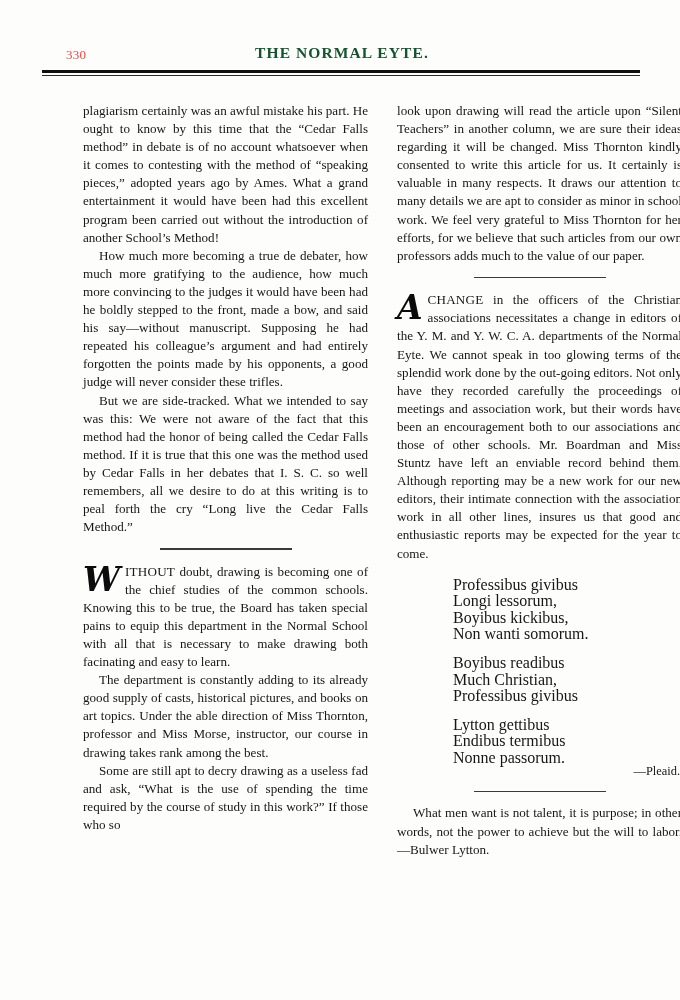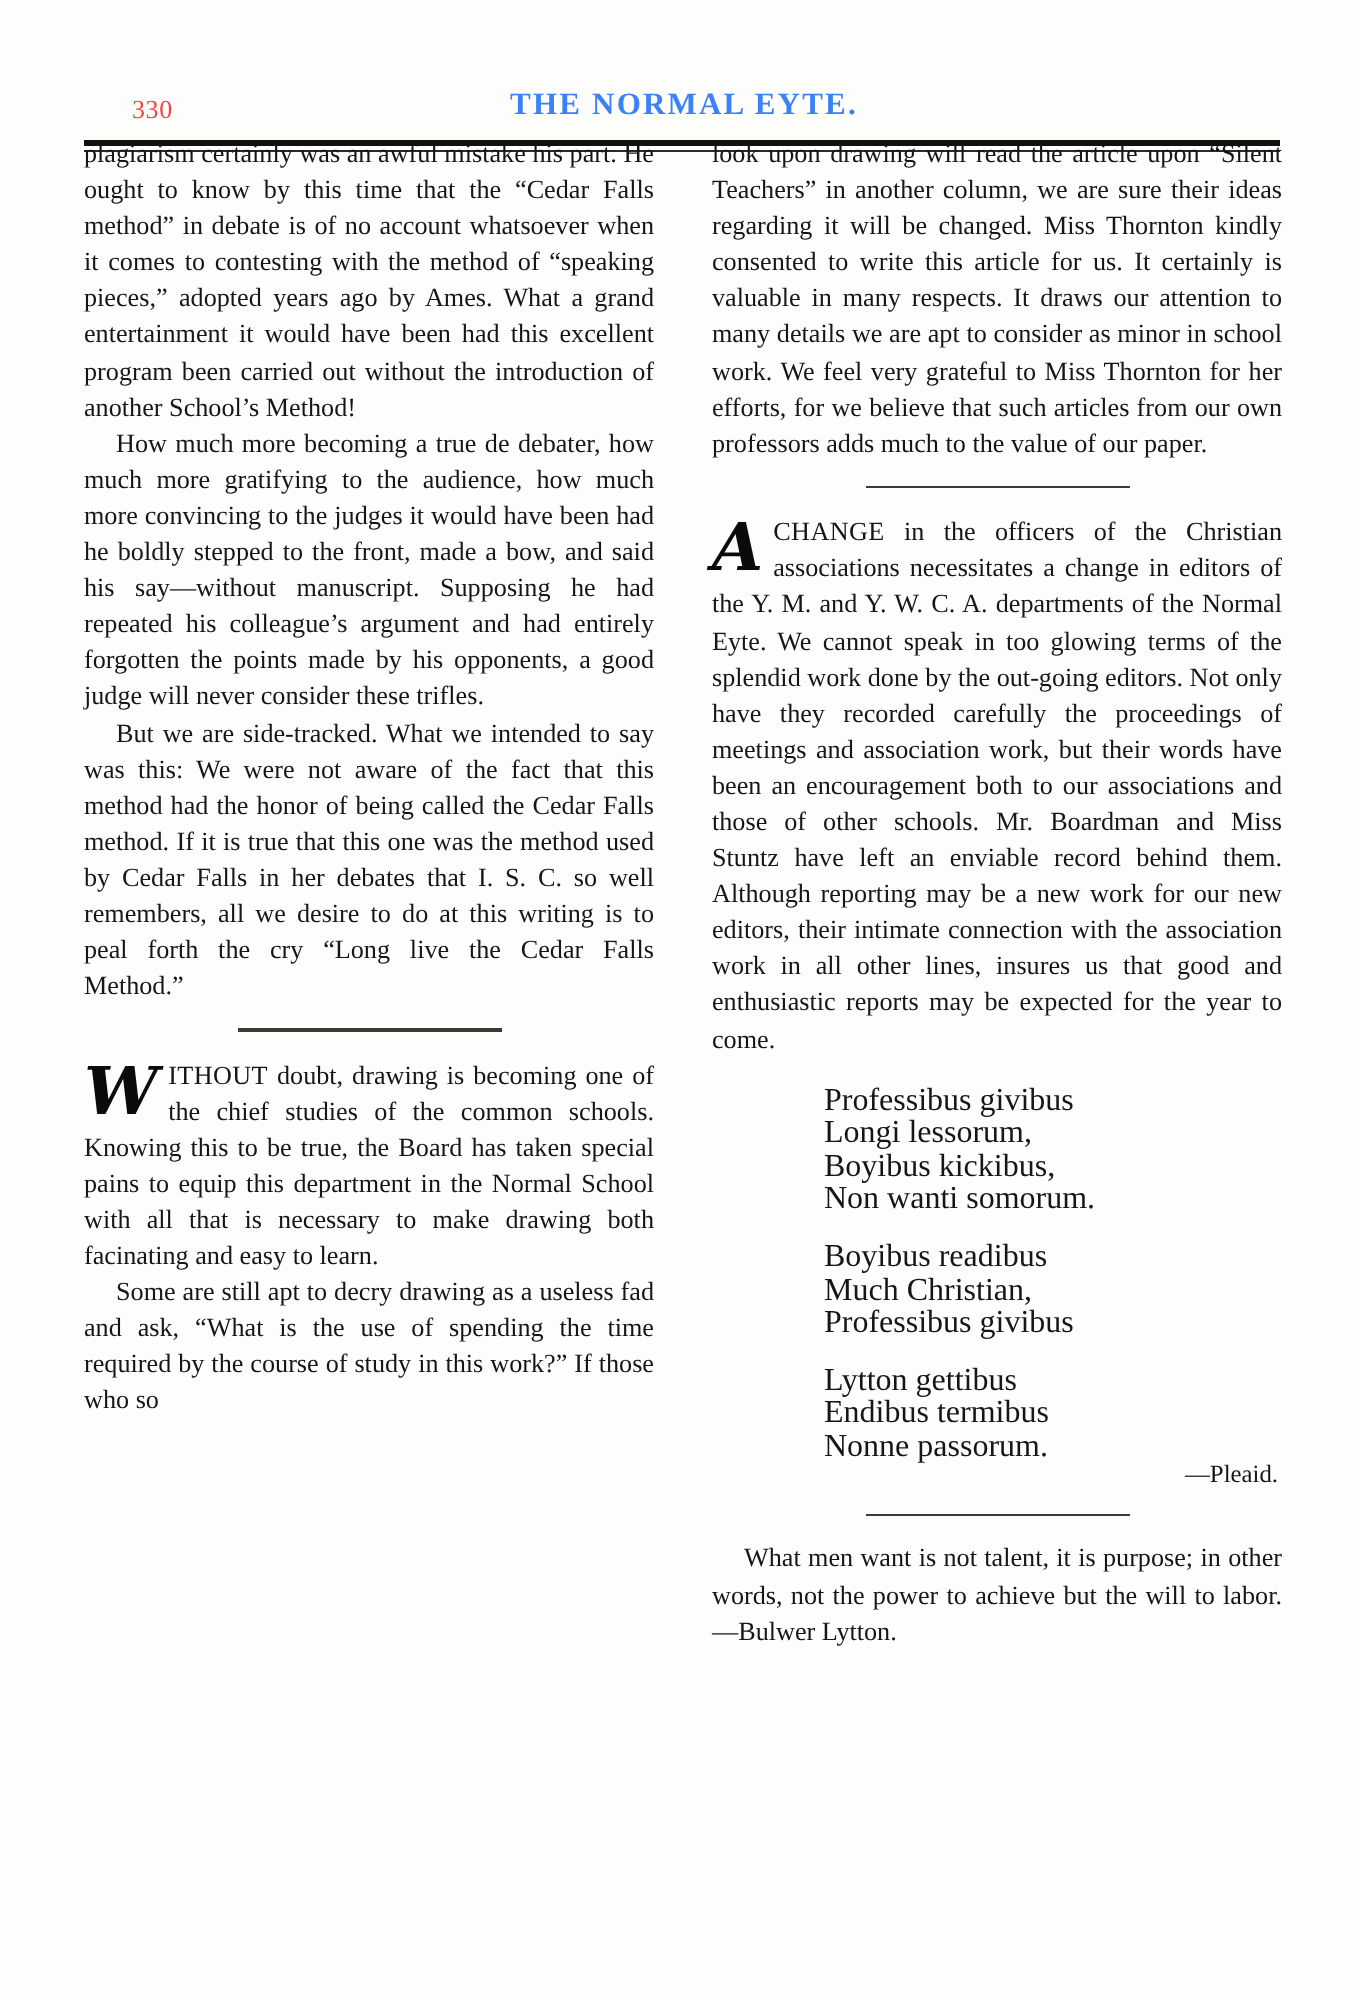--- a/index.html
+++ b/index.html
@@ -41,21 +41,21 @@
   }
   .journal-title {
     position: absolute;
     left: 0;
     top: 0;
     width: 600px;
     text-align: center;
     font-size: 15.5px;
     font-weight: bold;
     letter-spacing: 1.1px;
-    color: #3b82f6;
+    color: #14532d;
   }
   .rule-thick {
     position: absolute;
     left: 42px;
     top: 70px;
     width: 598px;
     height: 2.6px;
     background: #111;
   }
   .rule-thin {
@@ -63,27 +63,28 @@
     left: 42px;
     top: 75px;
     width: 598px;
     height: 1px;
     background: #2b2b2b;
   }
 
   
   .col {
     position: absolute;
-    top: 68px;
+    top: 102px;
     width: 285px;
     font-size: 13.1px;
     line-height: 18.1px;
     text-align: justify;
     text-justify: inter-word;
     color: #161616;
+    margin-left: 41px;
   }
   .col-left  { left: 42px; }
   .col-right { left: 356px; }
 
   p {
     margin: 0;
     text-indent: 16px;
     hyphens: none;
   }
   p.noindent { text-indent: 0; }
@@ -149,20 +150,21 @@
   <div class="col col-left">
 
     <p class="noindent">plagiarism certainly was an awful mistake his part. He ought to know by this time that the “Cedar Falls method” in debate is of no account whatsoever when it comes to contesting with the method of “speaking pieces,” adopted years ago by Ames. What a grand entertainment it would have been had this excellent program been carried out without the introduction of another School’s Method!</p>
     <p>How much more becoming a true de debater, how much more gratifying to the audience, how much more convincing to the judges it would have been had he boldly stepped to the front, made a bow, and said his say—without manuscript. Supposing he had repeated his colleague’s argument and had entirely forgotten the points made by his opponents, a good judge will never consider these trifles.</p>
     <p>But we are side-tracked. What we intended to say was this: We were not aware of the fact that this method had the honor of being called the Cedar Falls method. If it is true that this one was the method used by Cedar Falls in her debates that I. S. C. so well remembers, all we desire to do at this writing is to peal forth the cry “Long live the Cedar Falls Method.”</p>
 
     <div class="sep"></div>
 
     <p class="dropcap-para"><span class="dropcap">W</span><span class="smallcaps-lead">ITHOUT</span><span> doubt, drawing is becoming one of the chief studies of the common schools. Knowing this to be true, the Board has taken special pains to equip this department in the Normal School with all that is necessary to make drawing both facinating and easy to learn.</span></p>
 
+    <p>The department is constantly adding to its already good supply of casts, historical pictures, and books on art topics. Under the able direction of Miss Thornton, professor and Miss Morse, instructor, our course in drawing takes rank among the best.</p>
     <p>Some are still apt to decry drawing as a useless fad and ask, “What is the use of spending the time required by the course of study in this work?” If those who so</p>
 
   </div>
 
   <div class="col col-right">
 
     <p class="noindent">look upon drawing will read the article upon “Silent Teachers” in another column, we are sure their ideas regarding it will be changed. Miss Thornton kindly consented to write this article for us. It certainly is valuable in many respects. It draws our attention to many details we are apt to consider as minor in school work. We feel very grateful to Miss Thornton for her efforts, for we believe that such articles from our own professors adds much to the value of our paper.</p>
 
     <div class="sep"></div>
 

